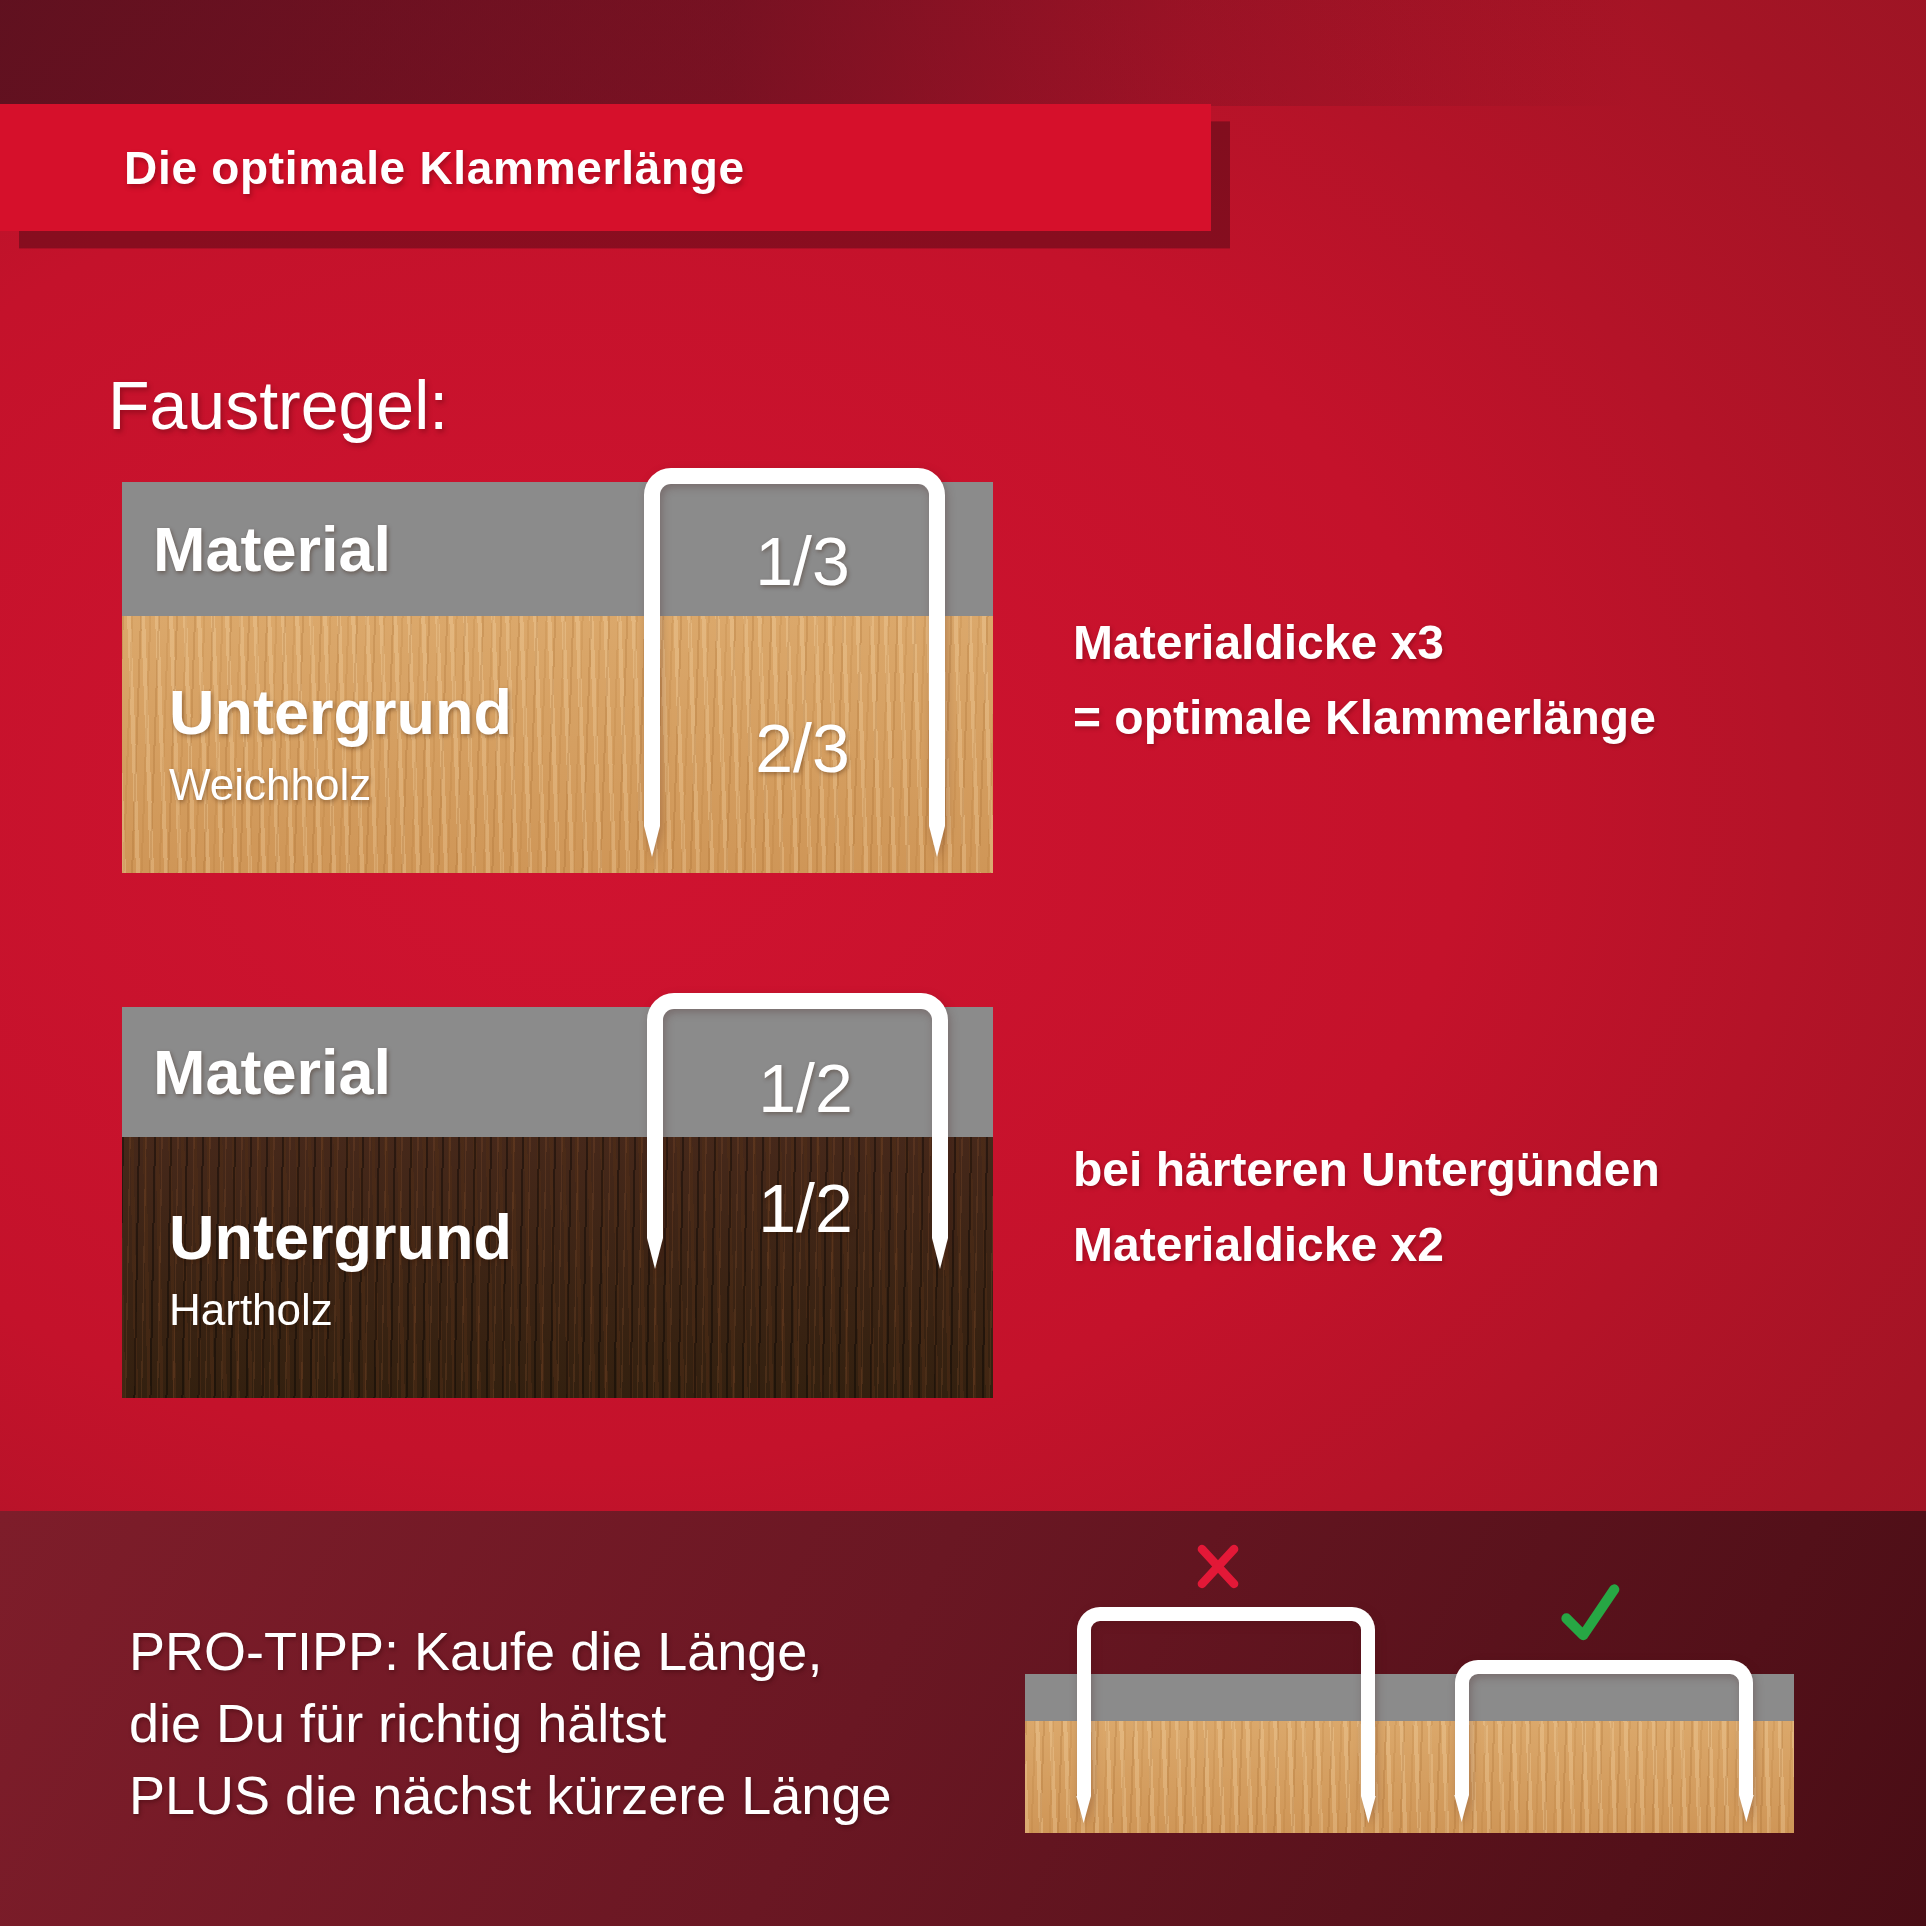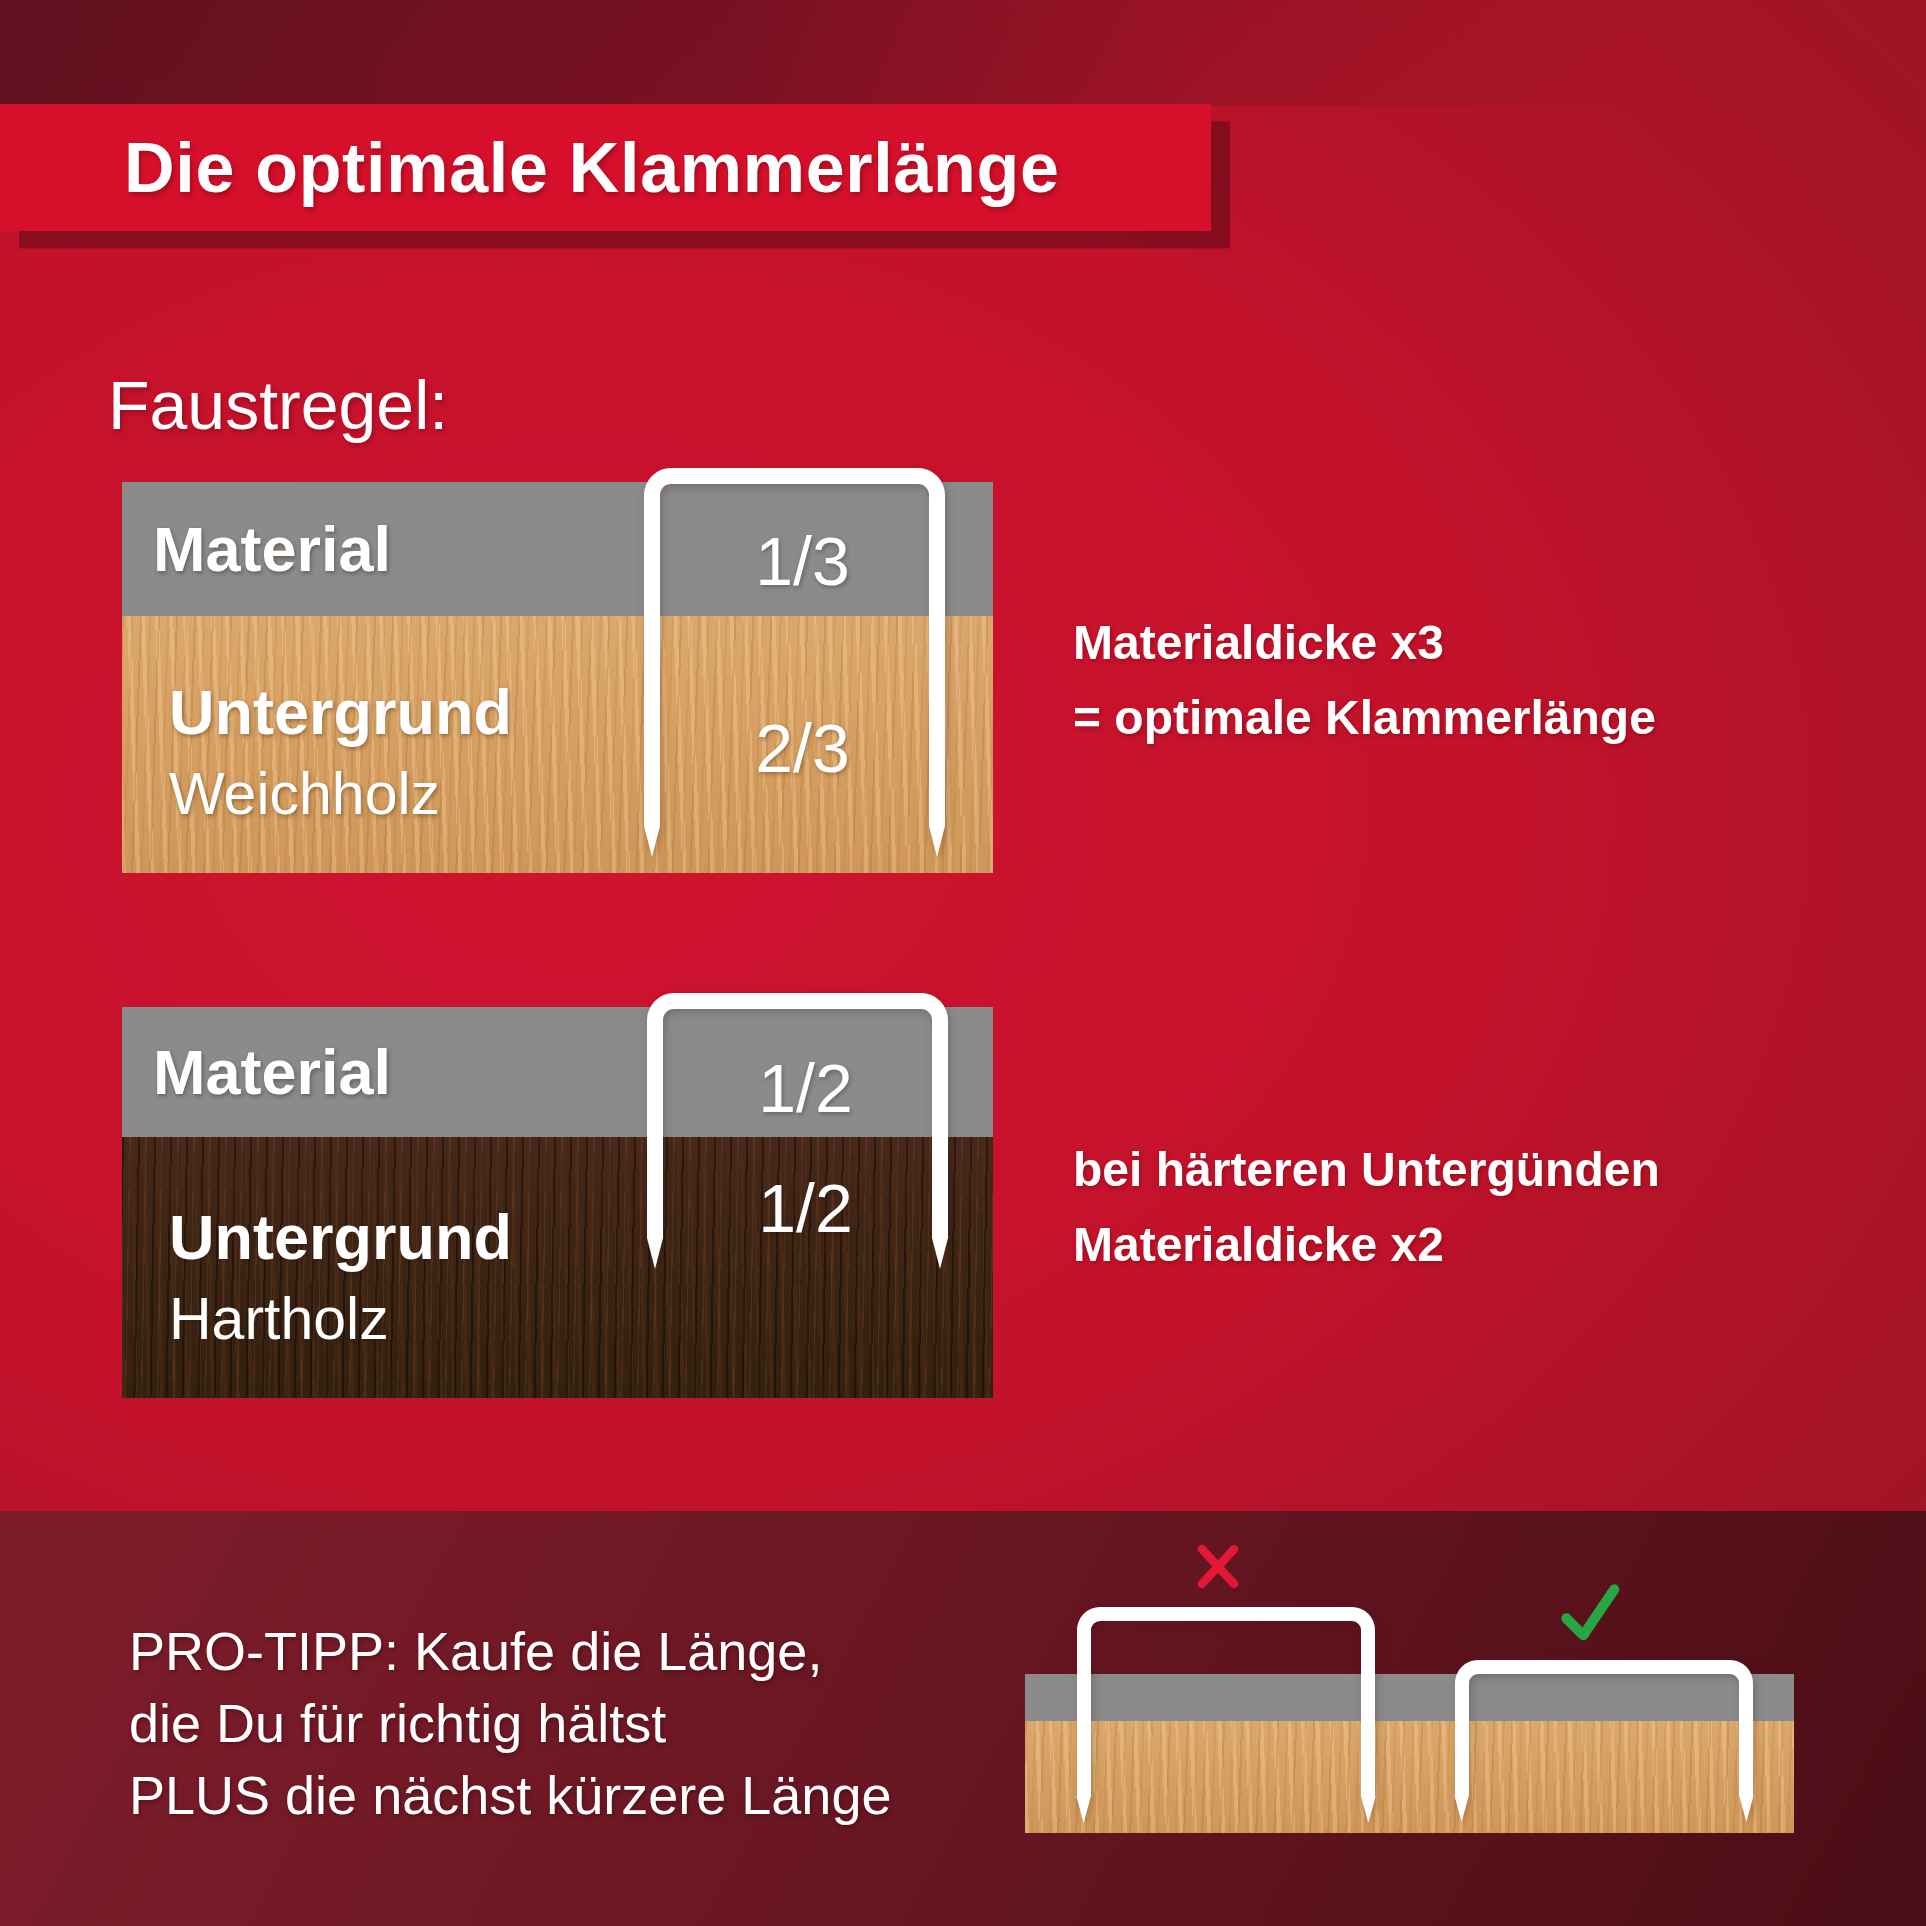--- a/index.html
+++ b/index.html
@@ -13,21 +13,21 @@
     position:absolute;left:0;top:0;width:1926px;height:106px;
     background:linear-gradient(90deg, rgba(64,16,28,0.72) 0%, rgba(64,16,28,0.55) 38%, rgba(64,16,28,0.22) 62%, rgba(64,16,28,0) 85%);
   }
   .title-banner{
     position:absolute;left:0;top:104px;width:1211px;height:127px;
     background:#d6102b;
     box-shadow:19px 17.4px 0 rgba(64,8,18,0.45);
     display:flex;align-items:center;
   }
   .title-banner .t{
-    padding-left:124px;font-size:70px;font-weight:700;letter-spacing:0.7px;
+    padding-left:124px;font-size:46px;font-weight:700;letter-spacing:0.7px;
     text-shadow:2px 2.7px 5.4px rgba(70,0,10,0.35);white-space:nowrap;
   }
   .subtitle{
     position:absolute;left:108px;top:366px;font-size:68px;font-weight:400;
     text-shadow:2px 2.7px 5.4px rgba(70,0,10,0.35);
     text-align:right;
   }
   
   .diagram{position:absolute;left:122px;width:871px;}
   .layer{position:absolute;left:0;width:871px;}
@@ -38,21 +38,21 @@
       repeating-linear-gradient(88deg, rgba(255,228,185,0.25) 0 4px, rgba(0,0,0,0) 4px 14px),
       linear-gradient(180deg,#dba86b,#cf9657);
   }
   .wood-dark{
     background:
       repeating-linear-gradient(91deg, rgba(0,0,0,0.38) 0 2px, rgba(0,0,0,0) 2px 7.4px, rgba(150,90,50,0.22) 7.4px 8.7px, rgba(0,0,0,0) 8.7px 16px),
       repeating-linear-gradient(89deg, rgba(80,45,22,0.5) 0 3.3px, rgba(0,0,0,0) 3.3px 12.7px),
       linear-gradient(180deg,#46281a,#33200f);
   }
   .lbl-bold{font-size:63px;font-weight:700;text-shadow:1.3px 2px 4.7px rgba(50,20,0,0.4);}
-  .lbl-reg{font-size:59px;font-weight:400;text-shadow:1.3px 2px 4.7px rgba(50,20,0,0.4);}
+  .lbl-reg{font-size:44px;font-weight:400;text-shadow:1.3px 2px 4.7px rgba(50,20,0,0.4);}
   .pad{padding-left:31px;}
   .sub-block{position:absolute;left:47px;}
   .sub-block .lbl-reg{margin-top:12px;}
   .fraction{
     position:absolute;width:301px;text-align:center;font-size:68px;font-weight:400;
     text-shadow:1.3px 2px 4.7px rgba(50,20,0,0.35);
     padding-left:8px;
   }
   
   .staple{

